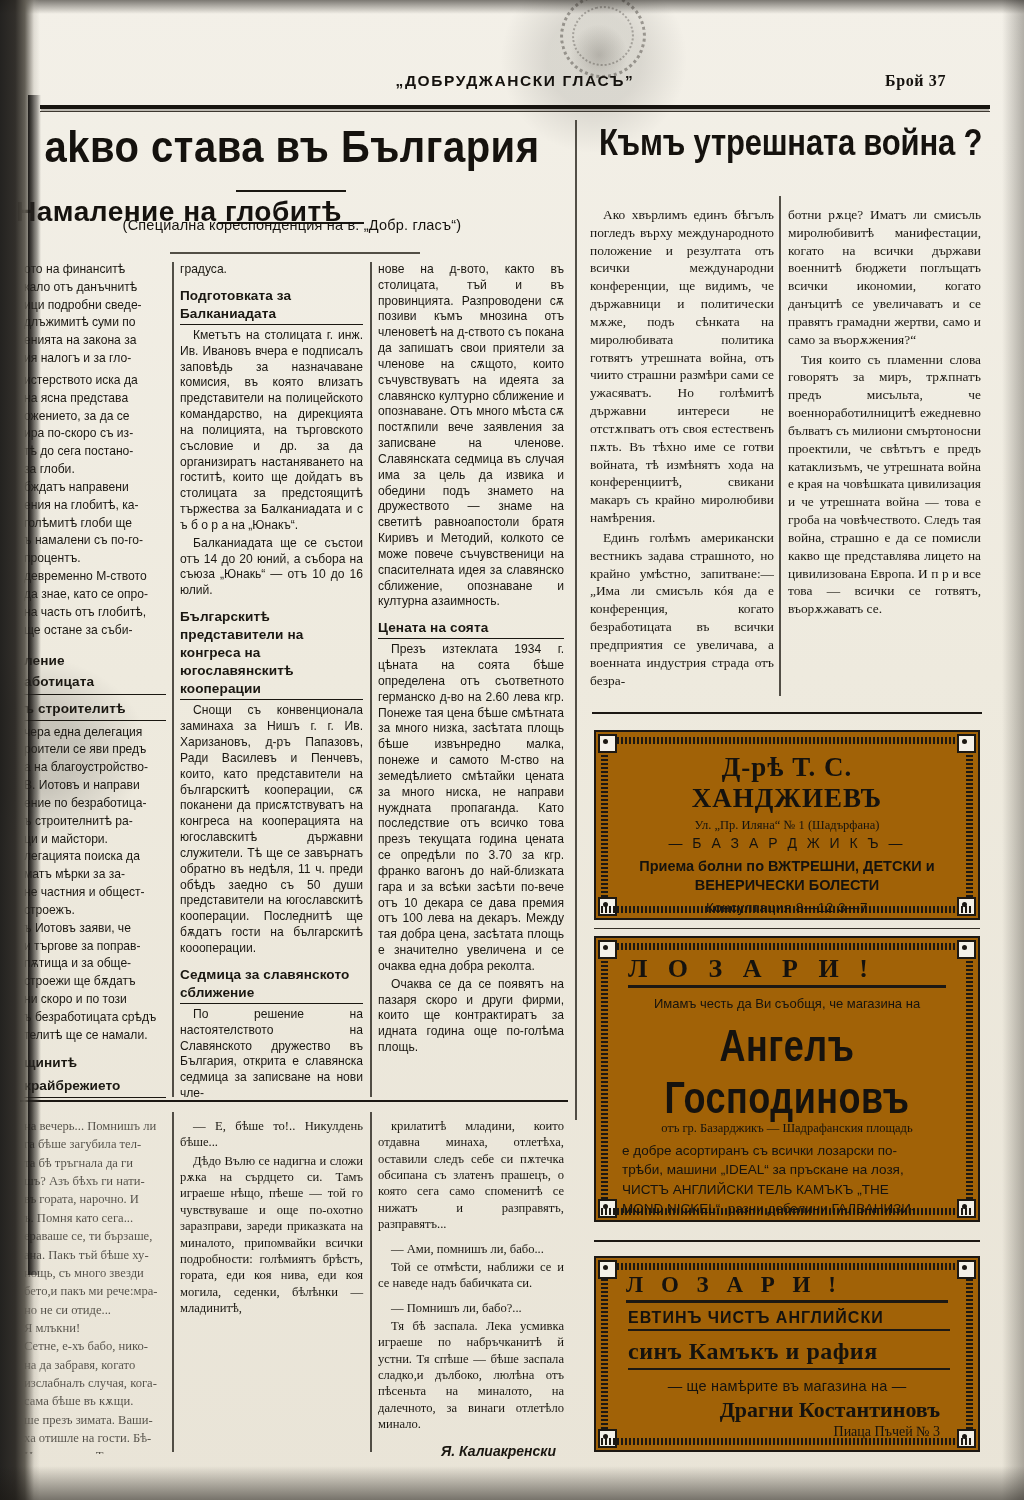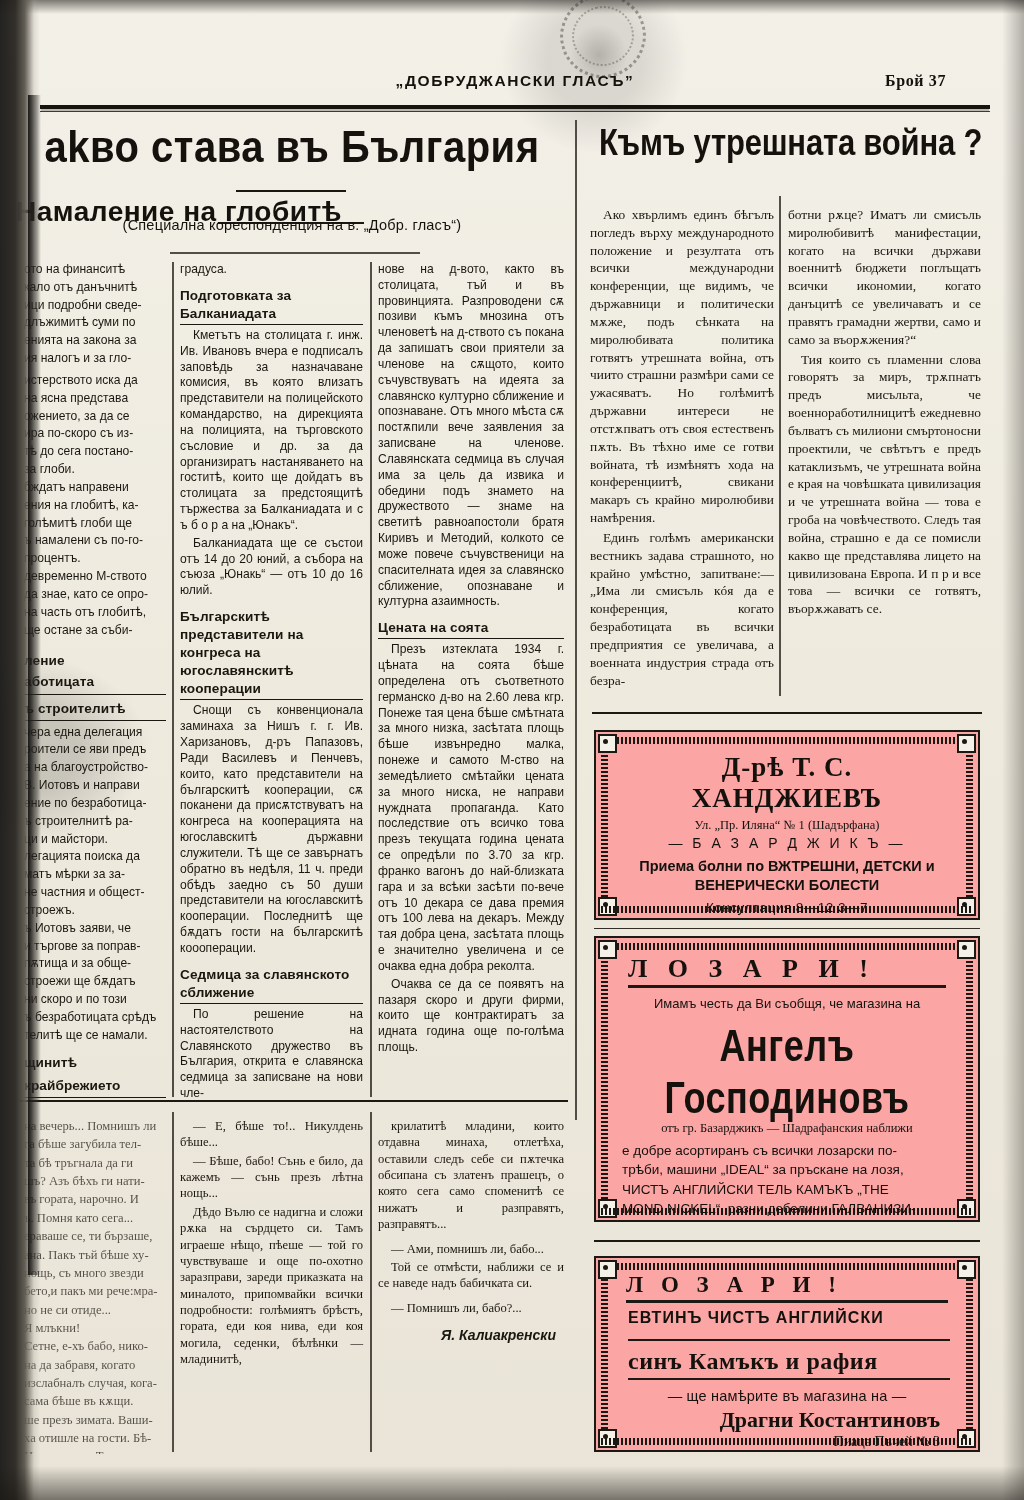--- a/index.html
+++ b/index.html
@@ -144,21 +144,21 @@
   
   .clipcol{overflow:hidden;}
 
   
   .hrule{position:absolute;height:2px;background:#1c1813;}
   .hrule.thin{height:1px;background:#332e25;}
 
   
   .ad{
     position:absolute;
-    background:#fca5a5;
+    background:#a16207;
     border:2px solid #1c1813;
     box-sizing:border-box;
     padding:10px 14px;
     text-align:center;
     font-family:"Liberation Sans",sans-serif;
     overflow:hidden;
   }
   .ad:before,.ad:after{
     content:"";position:absolute;left:5px;right:5px;height:7px;
     background:repeating-linear-gradient(90deg,#1c1813 0 2px,transparent 2px 4px);
@@ -204,21 +204,21 @@
   .ad-intro{font-size:13px;margin:4px 0 2px;}
   .ad-shop{
     font-family:"Liberation Sans",sans-serif;
     font-size:36px;font-weight:700;letter-spacing:.5px;
     transform:scaleY(1.22);transform-origin:center top;
     margin:10px 0 16px;
   }
   .ad-shop-sub{font-size:12.5px;font-family:"Liberation Serif",serif;margin:2px 0 6px;}
   .ad-body{font-size:13.5px;line-height:1.28;text-align:left;margin:2px 0;}
 
-  .ad3-l1{font-size:16px;font-weight:700;text-align:left;margin:2px 0 1px 4px;letter-spacing:1px;border-bottom:2px solid #1c1813;padding-bottom:12px;}
+  .ad3-l1{font-size:16px;font-weight:700;text-align:left;margin:2px 0 1px 4px;letter-spacing:1px;border-bottom:2px solid #1c1813;padding-bottom:2px;}
   .ad3-l2{font-family:"Liberation Serif",serif;font-size:24px;font-weight:700;text-align:left;margin:7px 0 2px 4px;letter-spacing:.5px;border-bottom:2px solid #1c1813;padding-bottom:3px;}
   .ad3-l3{font-size:14.5px;margin:8px 0 2px;letter-spacing:.2px;}
   .ad3-l4{font-family:"Liberation Serif",serif;font-size:22px;font-weight:700;text-align:right;margin:3px 10px 0 0;}
   .ad3-l5{font-family:"Liberation Serif",serif;font-size:14px;text-align:right;margin:1px 10px 2px 0;}
 
   
   .feu{
     font-family:"Liberation Serif",serif;
     font-size:12.6px;line-height:1.3;text-align:justify;color:#1a1711;
   }
@@ -363,21 +363,21 @@
     <span class="ad-side r"></span>
     <span class="corner tl"></span>
     <span class="corner tr"></span>
     <span class="corner bl"></span>
     <span class="corner br"></span>
     <div class="ad-inner" style="padding:2px 12px;">
       <div class="ad-lozari">Л О З А Р И !</div>
       <div class="ad-lozari-rule"></div>
       <div class="ad-intro">Имамъ честь да Ви съобщя, че магазина на</div>
       <div class="ad-shop">Ангелъ Господиновъ</div>
-      <div class="ad-shop-sub">отъ гр. Базарджикъ — Шадрафанския наближи</div>
+      <div class="ad-shop-sub">отъ гр. Базарджикъ — Шадрафанския площадь</div>
       <div class="ad-body">е добре асортиранъ съ всички лозарски по-</div>
       <div class="ad-body">трѣби, машини „IDEAL“ за пръскане на лозя,</div>
       <div class="ad-body caps">ЧИСТЪ АНГЛИЙСКИ ТЕЛЬ КАМЪКЪ  „THE</div>
       <div class="ad-body caps">MOND NICKEL“, разни дебелини ГАЛВАНИЗИ-</div>
       <div class="ad-body caps">РАНА ТЕЛЬ, ЛИКО и др.</div>
 
     </div>
   </div>
 
   <div class="hrule" style="left:594px;top:1240px;width:386px;"></div>
@@ -421,29 +421,29 @@
     <p class="noind" style="text-indent:0">изслабналъ случая, кога-</p>
     <p class="noind" style="text-indent:0">сама бѣше въ кѫщи.</p>
     <p class="noind" style="text-indent:0">ше презъ зимата. Ваши-</p>
     <p class="noind" style="text-indent:0">ха отишле на гости. Бѣ-</p>
     <p class="noind" style="text-indent:0">Никулденъ... Тогава, ако</p>
 
   </div>
 
   <div class="feu" style="position:absolute;left:180px;top:1118px;width:183px;height:336px;">
     <p>— Е, бѣше то!.. Никулдень бѣше...</p>
-    <p>— Бѣше, бабо! Сънь е било, да кажемъ — сънь презъ лѣтна нощь...</p>
     <p>Дѣдо Вълю се надигна и сложи рѫка на сърдцето си. Тамъ играеше нѣщо, пѣеше — той го чувствуваше и още по-охотно заразправи, зареди приказката на миналото, припомвайки всички подробности: голѣмиятъ брѣстъ, гората, еди коя нива, еди коя могила, седенки, бѣлѣнки — младинитѣ,</p>
   </div>
 
   <div class="feu" style="position:absolute;left:378px;top:1118px;width:186px;height:336px;">
     <p class="noind">крилатитѣ младини, които отдавна минаха, отлетѣха, оставили следъ себе си пѫтечка обсипана съ златенъ прашецъ, о която сега само споменитѣ се нижатъ и разправятъ, разправятъ...</p>
     <p style="margin-top:8px">— Ами, помнишъ ли, бабо...</p>
     <p>Той се отмѣсти, наближи се и се наведе надъ бабичката си.</p>
     <p style="margin-top:8px">— Помнишъ ли, бабо?...</p>
+    <p>Тя бѣ заспала. Лека усмивка играеше по набръчканитѣ й устни. Тя спѣше — бѣше заспала сладко,и дълбоко, люлѣна отъ пѣсеньта на миналото, на далечното, за винаги отлетѣло минало.</p>
     <div class="signature">Я. Калиакренски</div>
   </div>
 
 </div>
 
 <div class="scan-edge-top"></div>
 <div class="scan-edge-left"></div>
 <div class="scan-edge-left2"></div>
 <div class="scan-edge-right"></div>
 <div class="scan-edge-bottom"></div>

